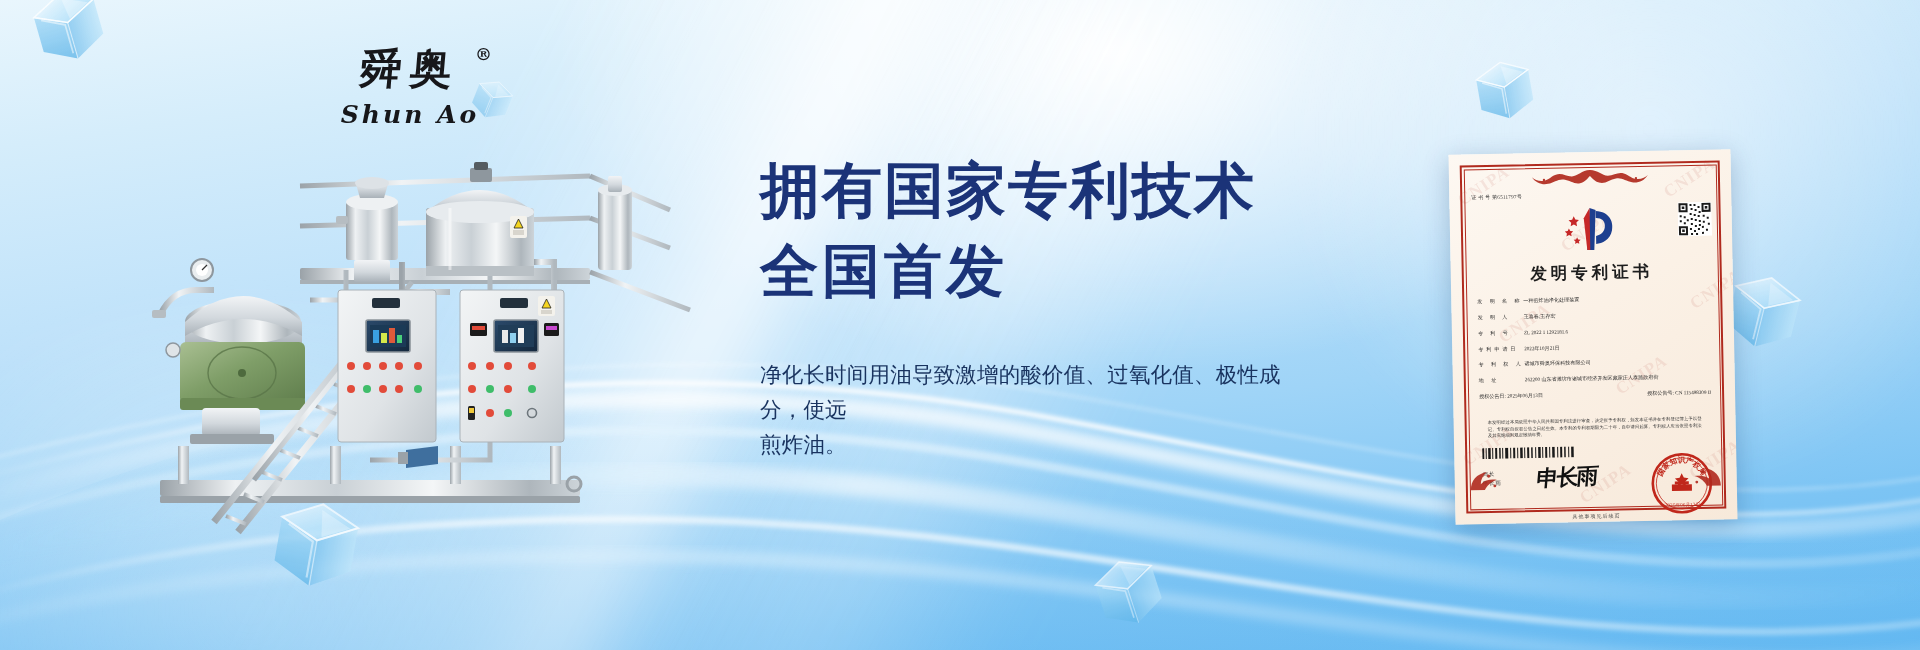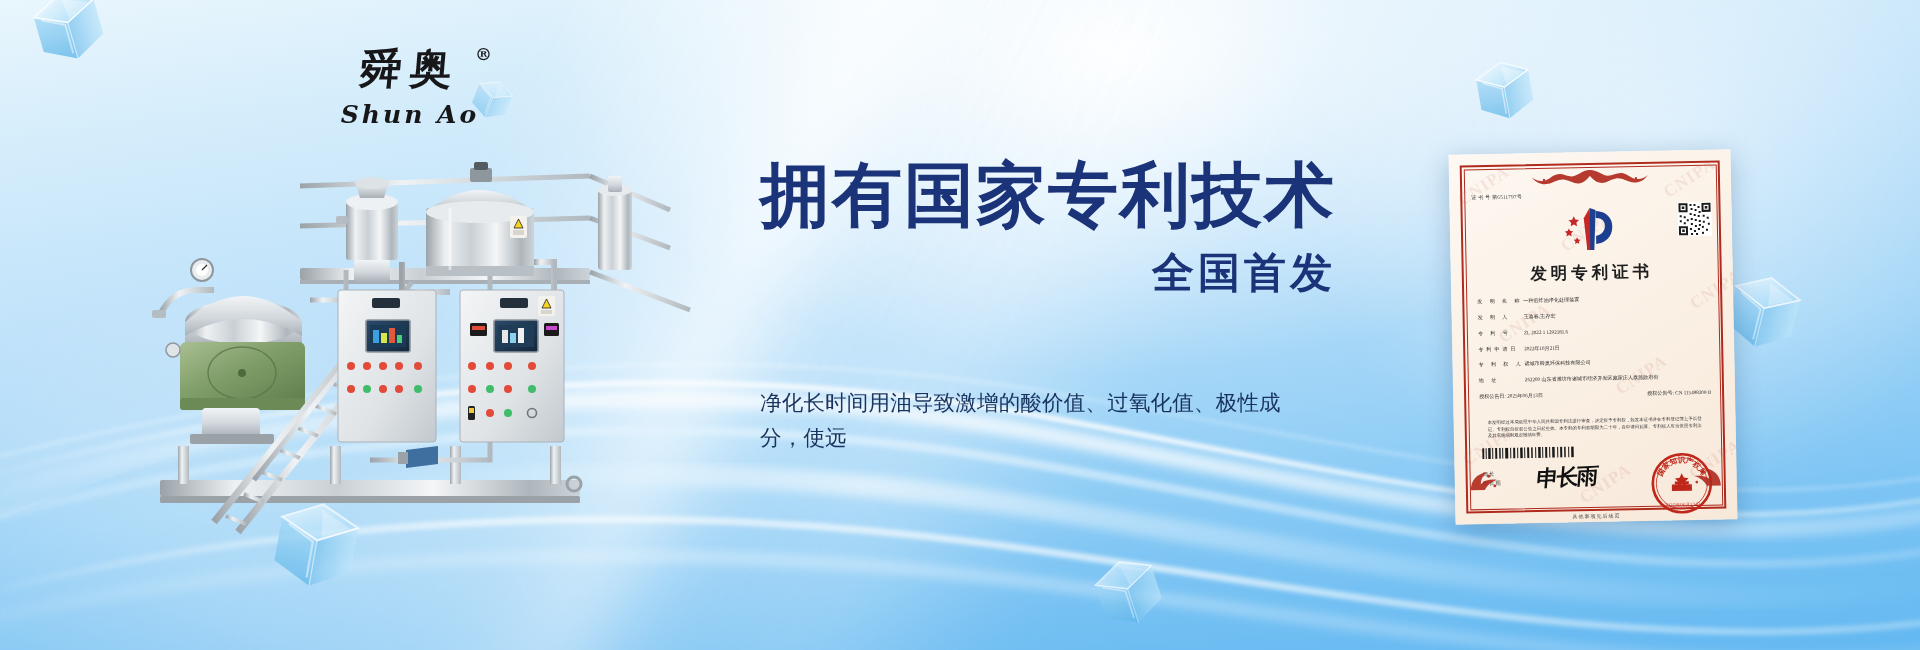--- a/index.html
+++ b/index.html
@@ -88,40 +88,40 @@
 
   
   #machine { position:absolute; left:150px; top:150px; width:560px; height:400px; }
   #machine svg { display:block; }
 
   
   #copy { position:absolute; left:760px; top:160px; width:600px; }
   #headline {
     font-family:"DejaVu Sans","Liberation Sans",sans-serif;
     font-weight:700;
-    font-size:70px;
+    font-size:60px;
     line-height:1;
     letter-spacing:2px;
     color:#1b3378;
     white-space:nowrap;
   }
   #subheadline {
     margin-top:22px;
-    text-align:right;
+    text-align:left;
     padding-right:24px;
     font-family:"DejaVu Sans","Liberation Sans",sans-serif;
     font-weight:700;
-    font-size:42px;
+    font-size:58px;
     line-height:1;
     letter-spacing:4px;
     color:#1b3378;
     white-space:nowrap;
   }
   #body-copy {
-    margin-top:92px;
+    margin-top:58px;
     width:560px;
     font-family:"DejaVu Sans","Liberation Sans",sans-serif;
     font-size:21.5px;
     line-height:1.62;
     color:#19335f;
     letter-spacing:.2px;
   }
   #body-copy p { margin:0; }
 
   
@@ -632,20 +632,21 @@
       </g>
       <circle cx="424" cy="334" r="7" fill="none" stroke="#9aa2a8" stroke-width="3"></circle>
     </svg>
   </div>
 
   <div id="copy">
     <div id="headline">拥有国家专利技术</div>
     <div id="subheadline">全国首发</div>
     <div id="body-copy">
       <p>净化长时间用油导致激增的酸价值、过氧化值、极性成分，使远</p>
+      <p>煎炸油。</p>
     </div>
   </div>
 
   <div id="cert">
     <div class="wm">
       <span style="left:6px;  top:22px;">CNIPA</span>
       <span style="left:108px;top:70px;">CNIPA</span>
       <span style="left:212px;top:18px;">CNIPA</span>
       <span style="left:44px; top:160px;">CNIPA</span>
       <span style="left:160px;top:214px;">CNIPA</span>

